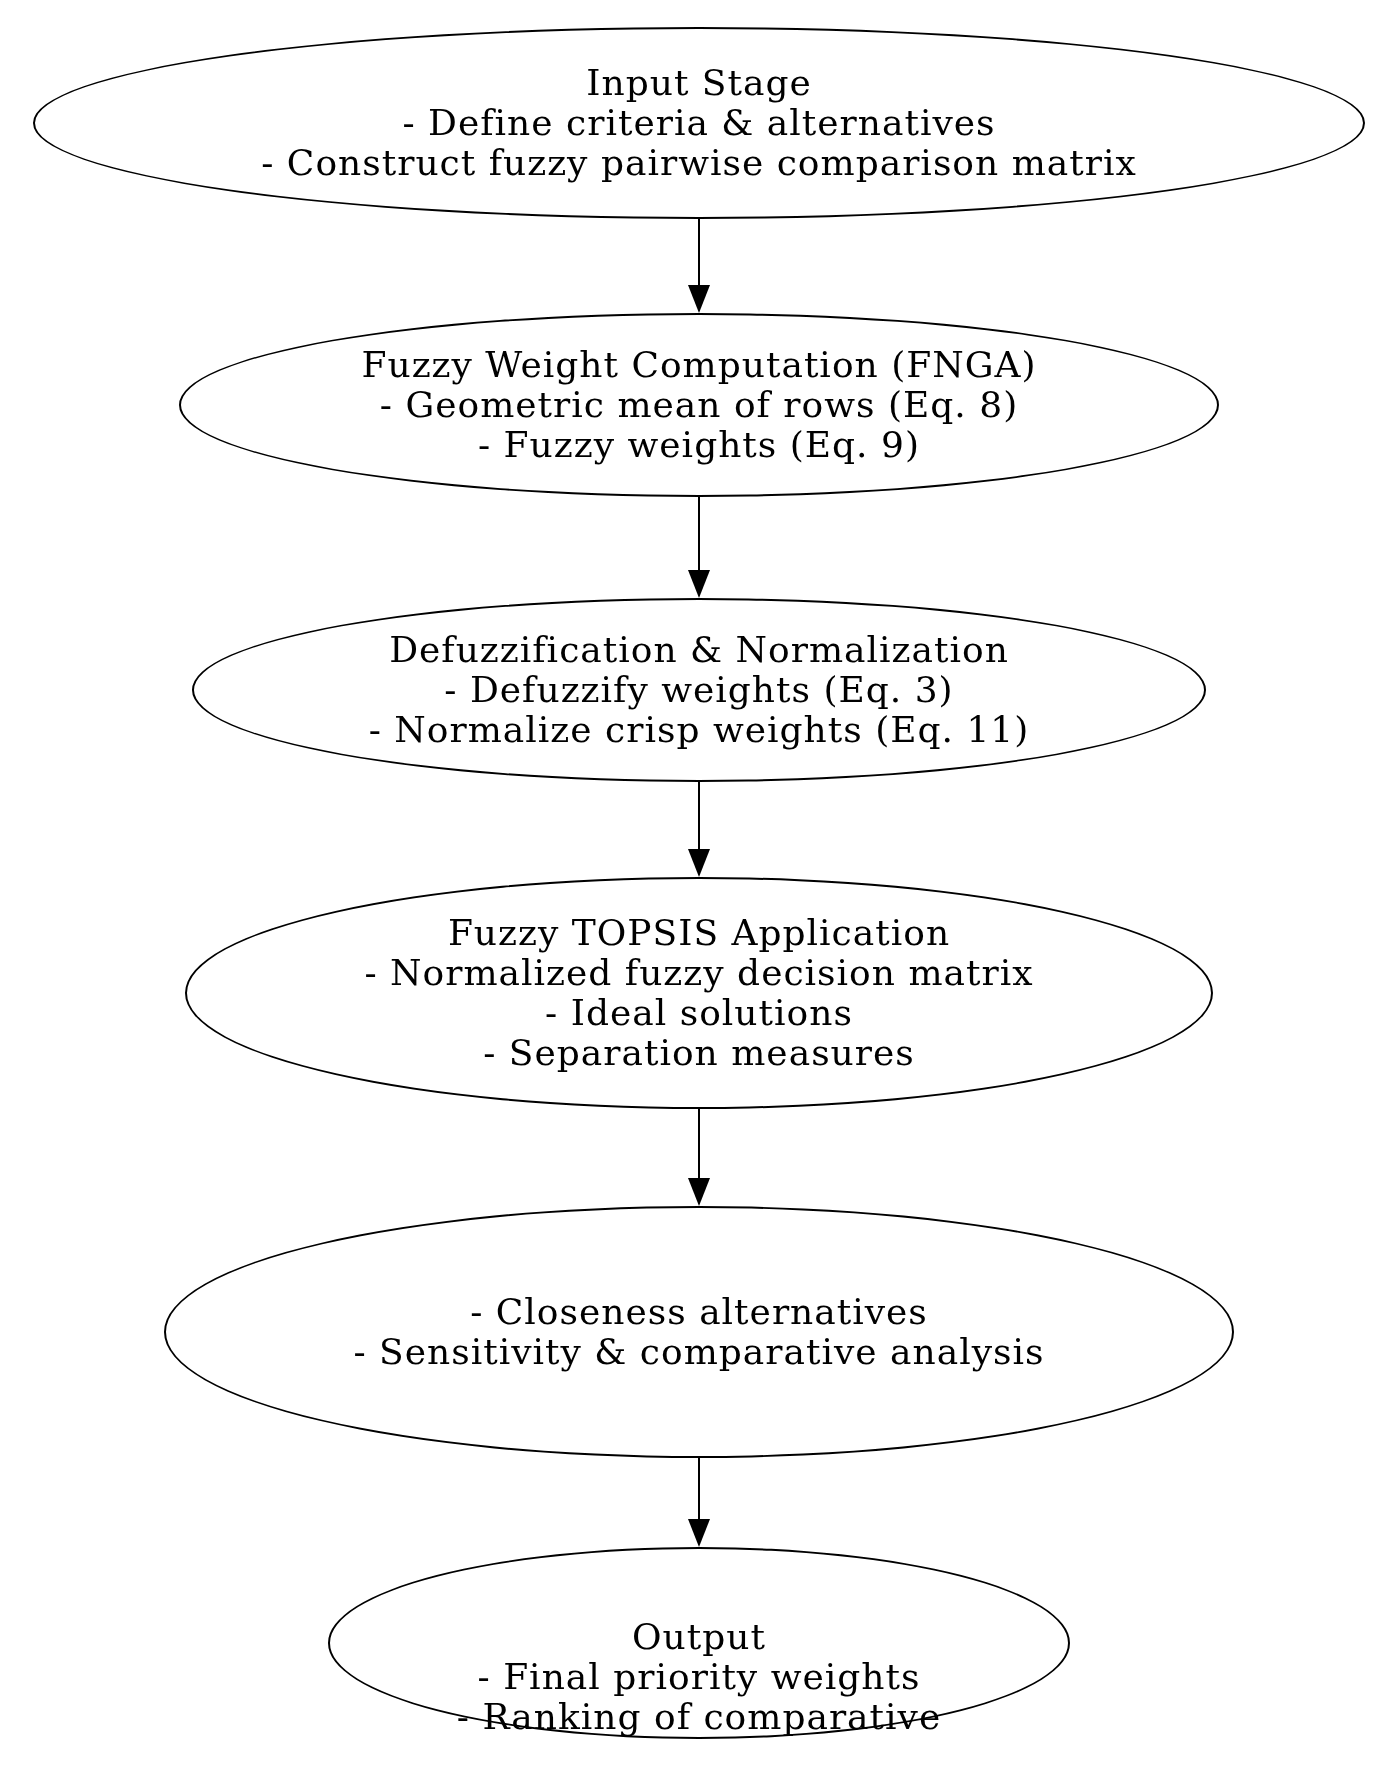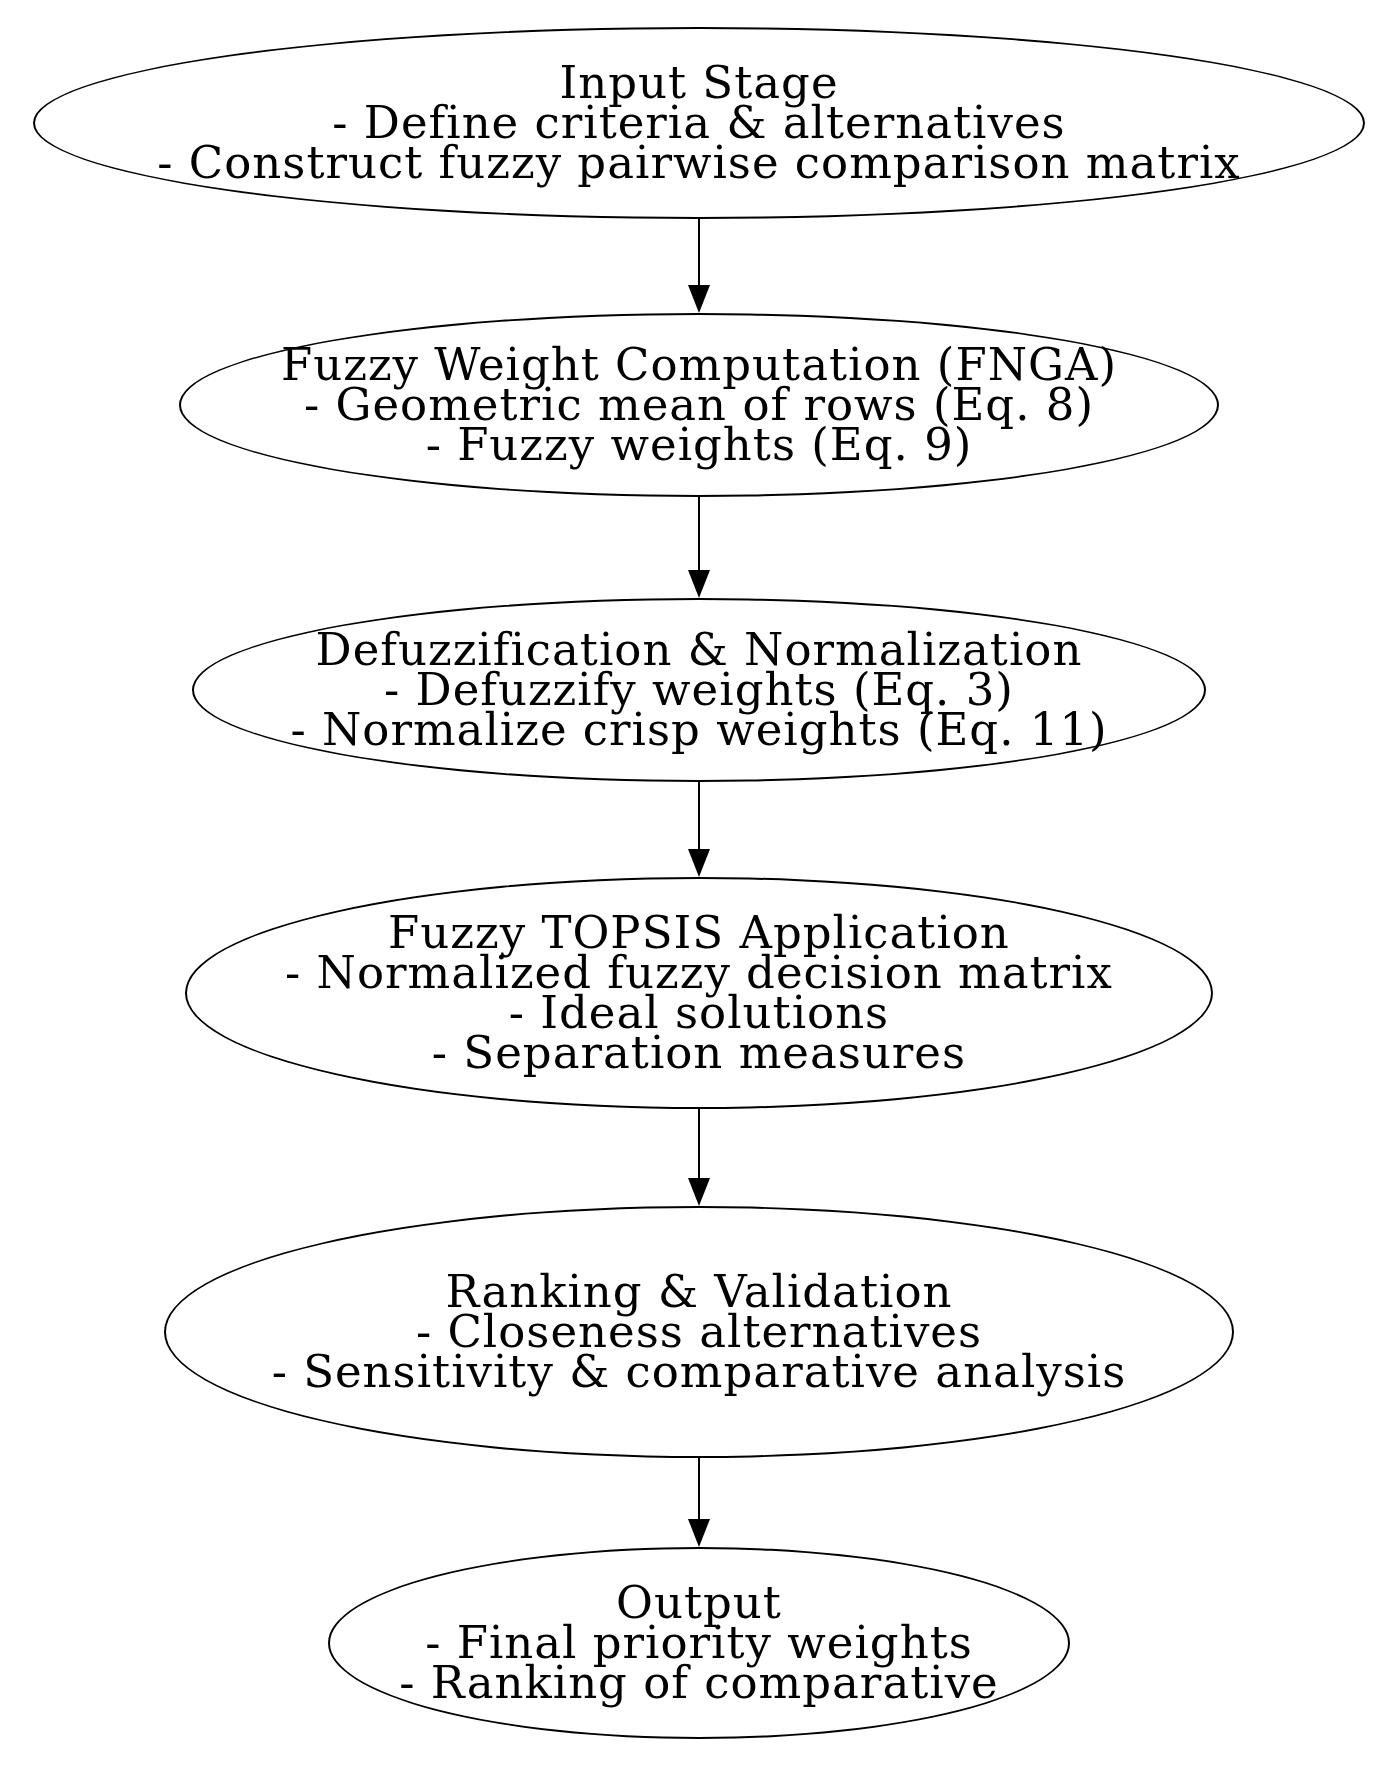--- a/index.html
+++ b/index.html
@@ -21,32 +21,32 @@
     border: 2px solid #000000;
     border-radius: 50%;
     background: #ffffff;
     display: flex;
     align-items: center;
     justify-content: center;
     box-sizing: border-box;
   }
   .node-text {
     text-align: center;
-    font-size: 45px;
+    font-size: 36px;
     line-height: 40px;
     letter-spacing: 1px;
     white-space: nowrap;
   }
   
   .n1 { left: 33px;  top: 27px;   width: 1332px; height: 192px; }
   .n2 { left: 179px; top: 313px;  width: 1040px; height: 184px; }
   .n3 { left: 192px; top: 598px;  width: 1014px; height: 184px; justify-content: center; }
   .n4 { left: 185px; top: 877px;  width: 1028px; height: 232px; }
   .n5 { left: 164px; top: 1206px; width: 1070px; height: 252px; }
-  .n6 { left: 328px; top: 1547px; width: 742px;  height: 192px; }
+  .n6 { left: 328px; top: 1547px; width: 742px;  height: 192px; align-items: flex-end; }
 
   .arrow {
     position: absolute;
     left: 688px;
     width: 22px;
   }
   .arrow-line {
     position: absolute;
     left: 10px;
     top: 0;
@@ -123,21 +123,20 @@
     </div>
   </div>
 
   <div class="arrow a4">
     <div class="arrow-line"></div>
     <div class="arrow-head"></div>
   </div>
 
   <div class="node n5">
     <div class="node-text">
-      <div>Ranking &amp; Validation</div>
       <div>- Closeness alternatives</div>
       <div>- Sensitivity &amp; comparative analysis</div>
     </div>
   </div>
 
   <div class="arrow a5">
     <div class="arrow-line"></div>
     <div class="arrow-head"></div>
   </div>
 

